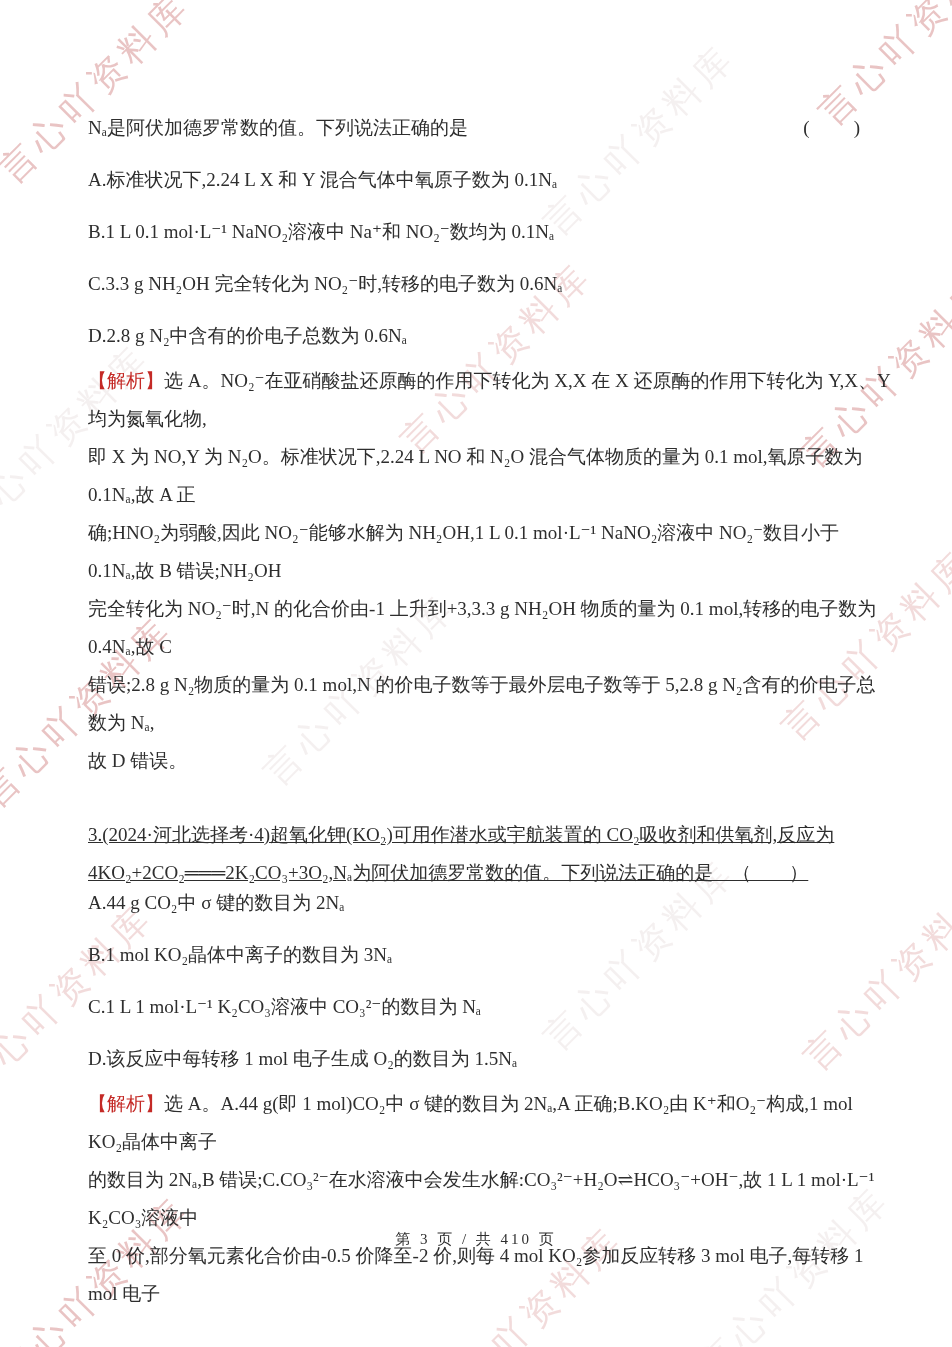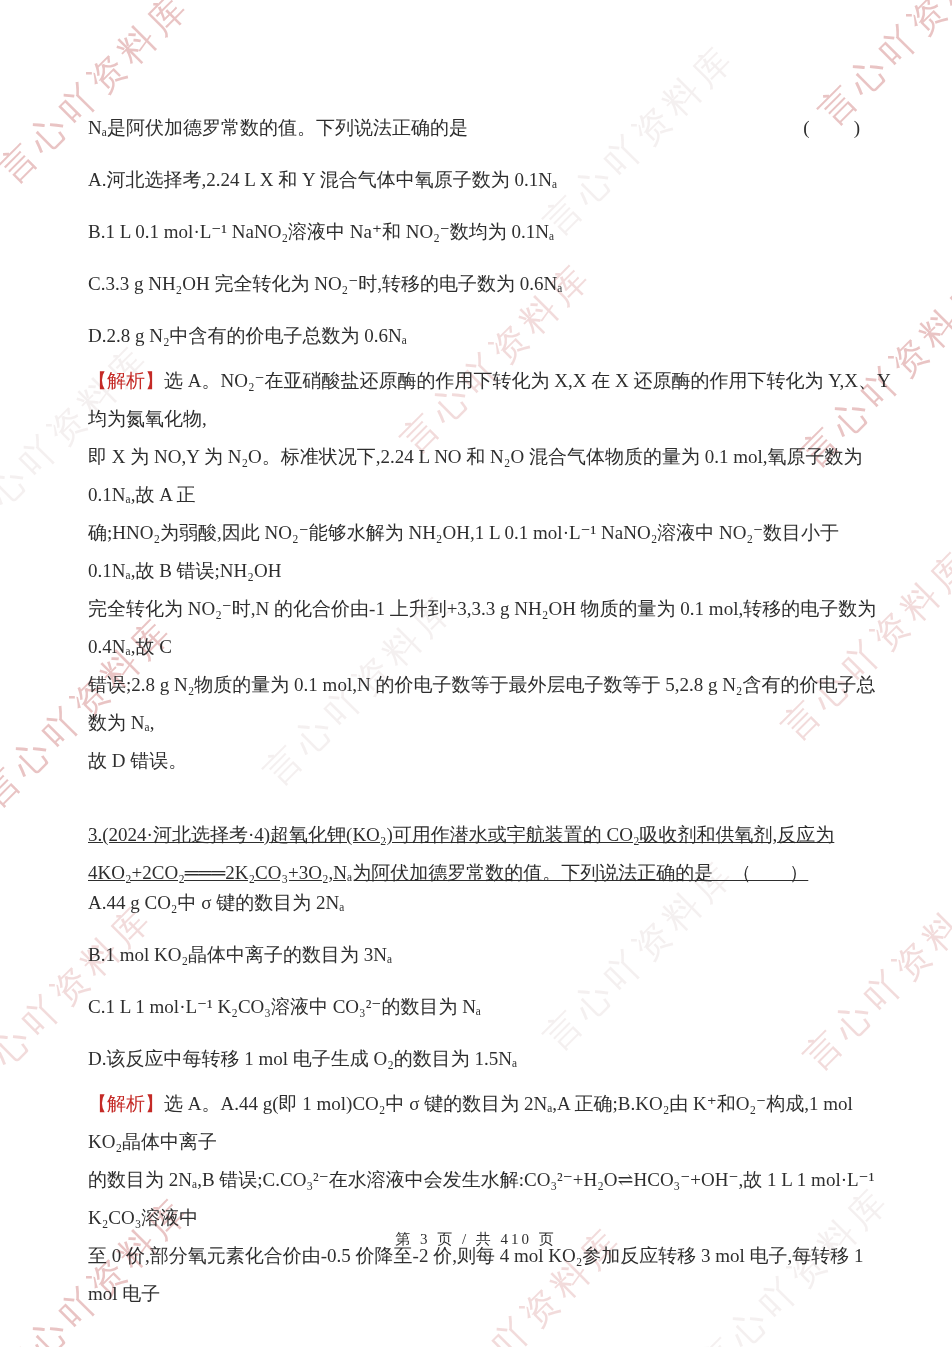--- a/index.html
+++ b/index.html
@@ -72,21 +72,21 @@
   <div class="wm wm-faint" style="left:795px;top:1282px;">言心吖资料库</div>
 </div>
 
 <div class="content">
 
   <div class="stem-row">
     <span>Nₐ是阿伏加德罗常数的值。下列说法正确的是</span>
     <span class="bracket">(　　)</span>
   </div>
 
-  <div class="option">A.河北选择考,2.24 L X 和 Y 混合气体中氧原子数为 0.1Nₐ</div>
+  <div class="option">A.标准状况下,2.24 L X 和 Y 混合气体中氧原子数为 0.1Nₐ</div>
   <div class="option">B.1 L 0.1 mol·L⁻¹ NaNO₂溶液中 Na⁺和 NO₂⁻数均为 0.1Nₐ</div>
   <div class="option">C.3.3 g NH₂OH 完全转化为 NO₂⁻时,转移的电子数为 0.6Nₐ</div>
   <div class="option">D.2.8 g N₂中含有的价电子总数为 0.6Nₐ</div>
 
   <div class="analysis">
     <div class="analysis-line"><span class="analysis-label">【解析】</span><span>选 A。NO₂⁻在亚硝酸盐还原酶的作用下转化为 X,X 在 X 还原酶的作用下转化为 Y,X、Y 均为氮氧化物,</span></div>
     <div class="analysis-line">即 X 为 NO,Y 为 N₂O。标准状况下,2.24 L NO 和 N₂O 混合气体物质的量为 0.1 mol,氧原子数为 0.1Nₐ,故 A 正</div>
     <div class="analysis-line">确;HNO₂为弱酸,因此 NO₂⁻能够水解为 NH₂OH,1 L 0.1 mol·L⁻¹ NaNO₂溶液中 NO₂⁻数目小于 0.1Nₐ,故 B 错误;NH₂OH</div>
     <div class="analysis-line">完全转化为 NO₂⁻时,N 的化合价由-1 上升到+3,3.3 g NH₂OH 物质的量为 0.1 mol,转移的电子数为 0.4Nₐ,故 C</div>
     <div class="analysis-line">错误;2.8 g N₂物质的量为 0.1 mol,N 的价电子数等于最外层电子数等于 5,2.8 g N₂含有的价电子总数为 Nₐ,</div>

